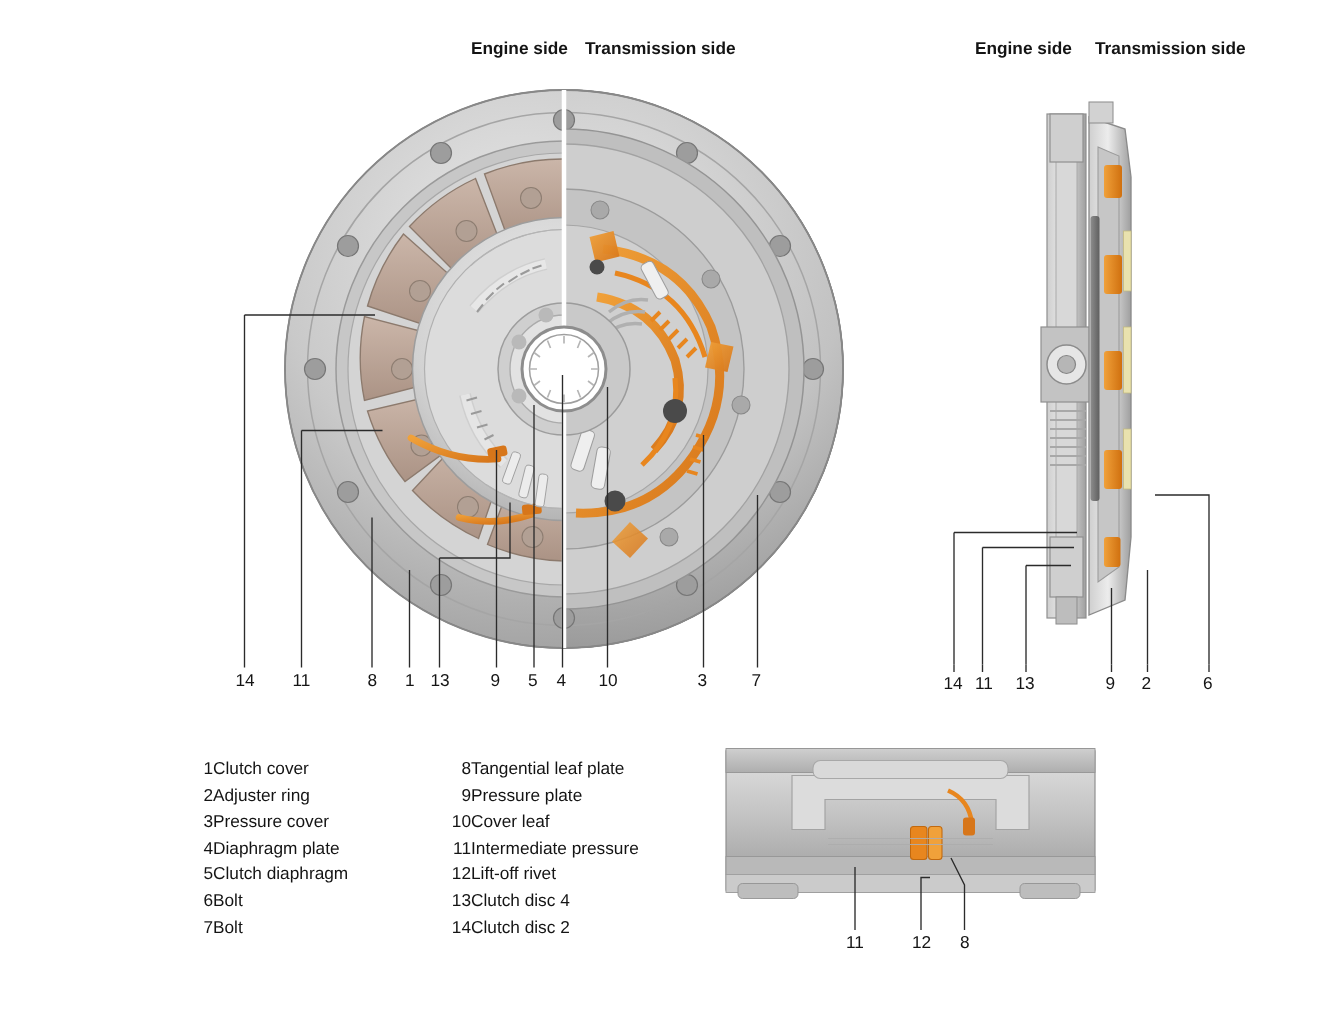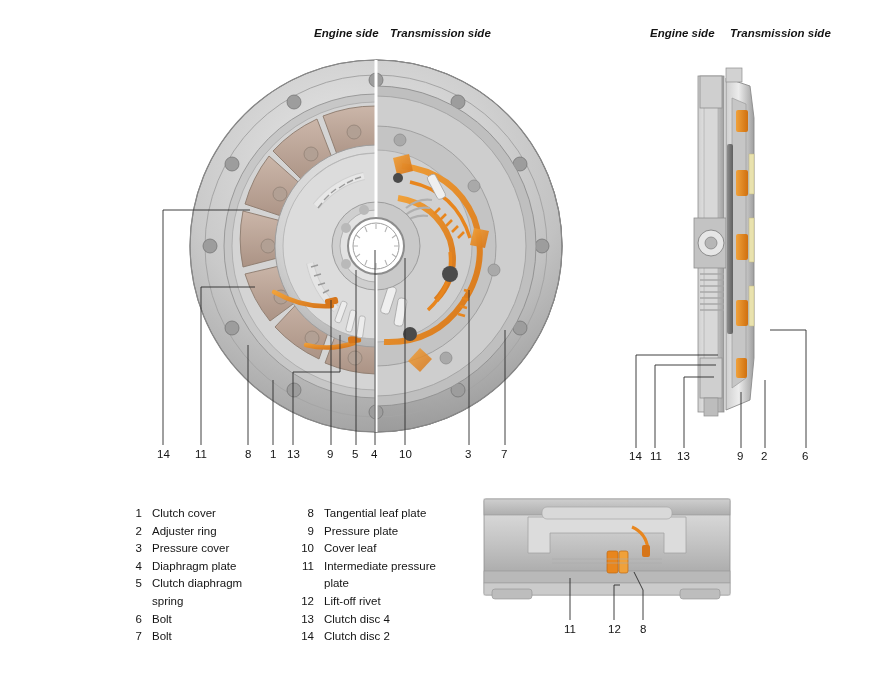--- a/index.html
+++ b/index.html
@@ -20,21 +20,20 @@
     left: 0; top: 0;
     width: 889px;
     height: 675px;
   }
   .hdr {
     position: absolute;
     font-size: 11.5px;
     font-weight: bold;
     color: #141414;
     white-space: nowrap;
-    font-style: italic;
   }
   .callout {
     position: absolute;
     font-size: 11.5px;
     color: #141414;
     white-space: nowrap;
   }
   svg.lines {
     position: absolute;
     left: 0; top: 0;
@@ -62,21 +61,20 @@
     align-items: flex-start;
     margin-bottom: 0px;
   }
   .legend-num {
     width: 20px;
     text-align: right;
     flex: 0 0 20px;
     color: #141414;
   }
   .legend-label {
-    margin-left: 10px;
     color: #141414;
   }
   .legend-label.indent-cont {
     margin-left: 10px;
   }
   
   .fig {
     position: absolute;
   }
   
@@ -469,24 +467,20 @@
       </div>
       <div class="legend-row">
         <span class="legend-num">4</span>
         <span class="legend-label">Diaphragm plate</span>
       </div>
       <div class="legend-row">
         <span class="legend-num">5</span>
         <span class="legend-label">Clutch diaphragm</span>
       </div>
       <div class="legend-row">
-        <span class="legend-num"></span>
-        <span class="legend-label indent-cont">spring</span>
-      </div>
-      <div class="legend-row">
         <span class="legend-num">6</span>
         <span class="legend-label">Bolt</span>
       </div>
       <div class="legend-row">
         <span class="legend-num">7</span>
         <span class="legend-label">Bolt</span>
       </div>
     </div>
 
     <div class="legend-col b">
@@ -500,24 +494,20 @@
       </div>
       <div class="legend-row">
         <span class="legend-num">10</span>
         <span class="legend-label">Cover leaf</span>
       </div>
       <div class="legend-row">
         <span class="legend-num">11</span>
         <span class="legend-label">Intermediate pressure</span>
       </div>
       <div class="legend-row">
-        <span class="legend-num"></span>
-        <span class="legend-label indent-cont">plate</span>
-      </div>
-      <div class="legend-row">
         <span class="legend-num">12</span>
         <span class="legend-label">Lift-off rivet</span>
       </div>
       <div class="legend-row">
         <span class="legend-num">13</span>
         <span class="legend-label">Clutch disc 4</span>
       </div>
       <div class="legend-row">
         <span class="legend-num">14</span>
         <span class="legend-label">Clutch disc 2</span>

